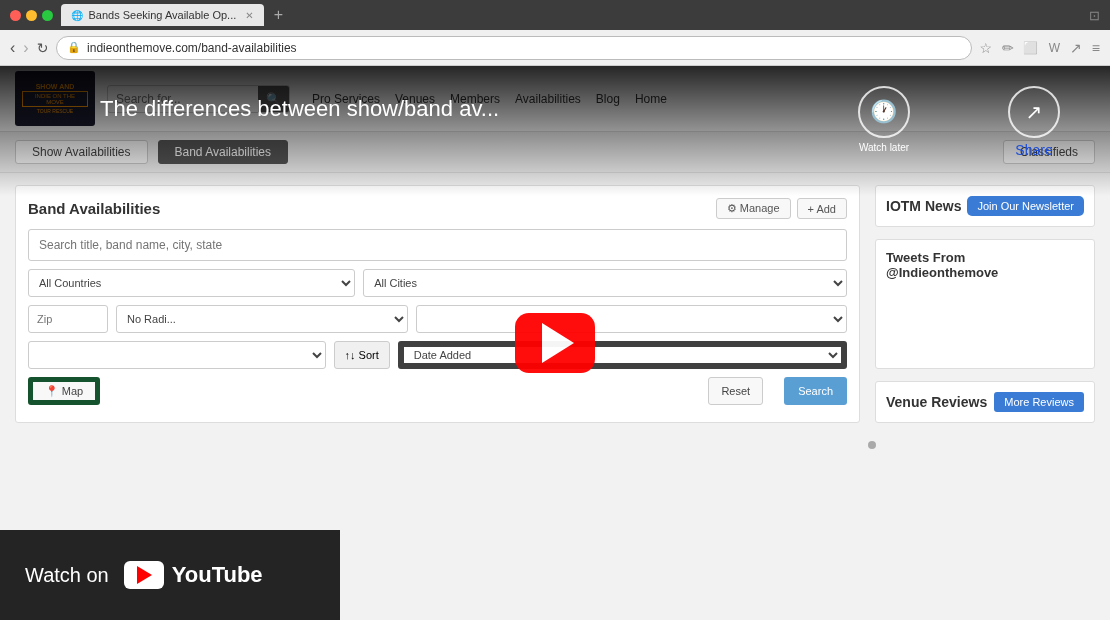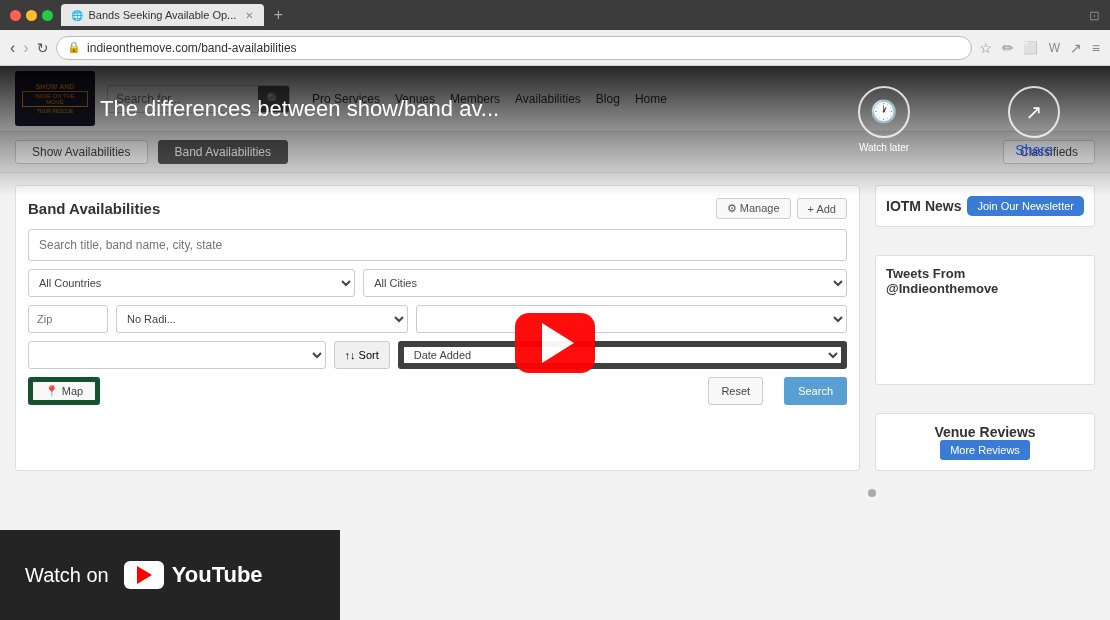--- a/index.html
+++ b/index.html
@@ -123,33 +123,33 @@
         
         <div style="display:flex;align-items:center;justify-content:space-between;margin-top:4px;">
           <button style="height:28px;padding:0 12px;border:5px solid #14532d;border-radius:3px;font-size:11px;background:#f8f8f8;cursor:pointer;color:#444;">📍 Map</button>
           <div style="display:flex;gap:21px;">
             <button style="height:28px;padding:0 12px;border:1px solid #ccc;border-radius:3px;font-size:11px;background:#f8f8f8;cursor:pointer;color:#444;">Reset</button>
             <button style="height:28px;padding:0 14px;border:none;border-radius:3px;font-size:11px;background:#5a9fd4;cursor:pointer;color:#fff;">Search</button>
           </div>
         </div>
       </div>
 
-      <div style="width:220px;display:flex;flex-direction:column;gap:28px;">
+      <div style="width:220px;display:flex;flex-direction:column;gap:12px;">
         <div style="background:#fff;border:1px solid #ddd;border-radius:3px;padding:10px;">
           <div style="display:flex;align-items:center;justify-content:space-between;">
             <span style="font-size:14px;font-weight:bold;color:#333;">IOTM News</span>
             <button style="font-size:11px;padding:4px 10px;border:none;border-radius:5px;background:#3a7bd5;color:#fff;cursor:pointer;">Join Our Newsletter</button>
           </div>
         </div>
         <div style="background:#fff;border:1px solid #ddd;border-radius:3px;padding:10px;min-height:130px;">
           <div style="font-size:13px;color:#333;font-weight:bold;">Tweets From</div>
           <div style="font-size:13px;color:#333;font-weight:bold;">@Indieonthemove</div>
         </div>
         <div style="background:#fff;border:1px solid #ddd;border-radius:3px;padding:10px;margin-top:auto;">
-          <div style="display:flex;align-items:center;justify-content:space-between;flex-direction:column;">
+          <div style="display:flex;align-items:center;justify-content:space-between;">
             <span style="font-size:14px;font-weight:bold;color:#333;">Venue Reviews</span>
             <button style="font-size:11px;padding:4px 10px;border:none;border-radius:3px;background:#3a7bd5;color:#fff;cursor:pointer;">More Reviews</button>
           </div>
         </div>
       </div>
     </div>
     
     <div style="position:relative;left:438px;top:0px;width:8px;height:8px;border-radius:50%;background:#aaa;display:inline-block;margin-left:430px;"></div>
   </div>
 

